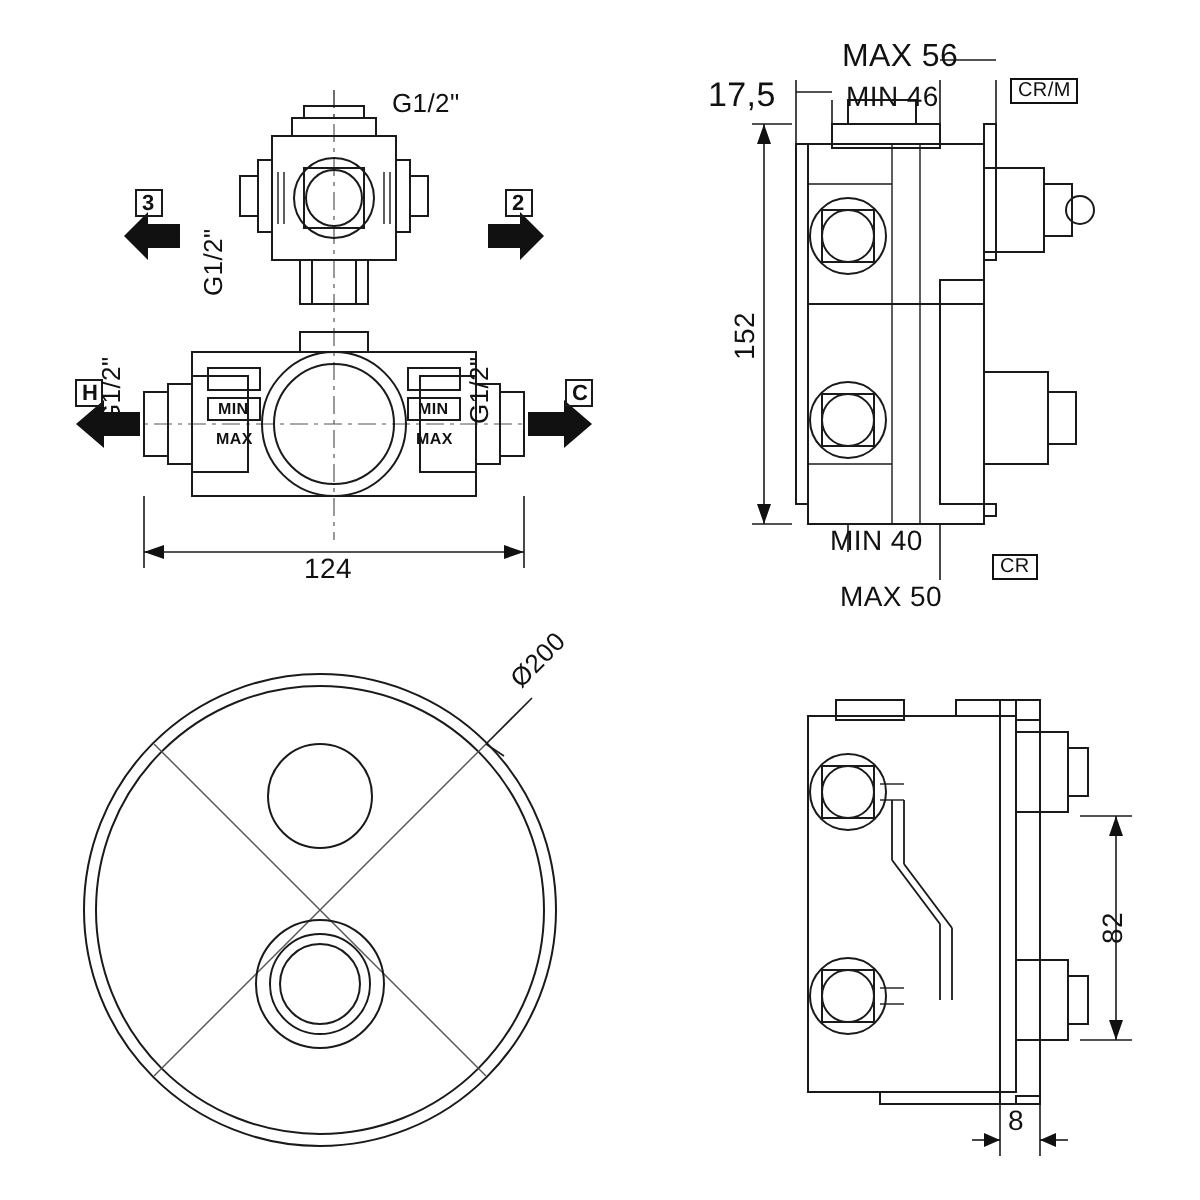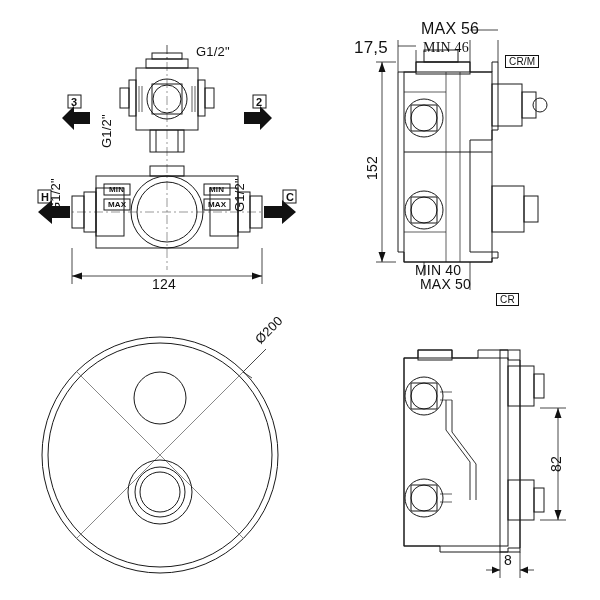--- a/index.html
+++ b/index.html
@@ -27,28 +27,27 @@
     height: 600px;
   }
   .lbl {
     position: absolute;
     font-size: 13px;
     font-family: "Liberation Sans", sans-serif;
     color: #111;
     white-space: nowrap;
     letter-spacing: 0.2px;
   }
-  .lbl.tiny { font-size: 8px; }
+  .lbl.tiny { font-size: 8px; margin-top: 15px; }
   .lbl.bold { font-weight: bold; }
   .boxed {
     border: 1px solid #111;
     padding: 0px 3px;
     font-size: 10px;
     background: #fff;
-    margin-top: 16px;
   }
   .vert {
     transform: rotate(-90deg);
     transform-origin: left top;
   }
 </style>
 </head>
 <body>
 
 <div id="sheet">
@@ -270,24 +269,24 @@
 
   <div class="lbl tiny bold" style="left:109px; top:185px;">MIN</div>
   <div class="lbl tiny bold" style="left:108px; top:200px;">MAX</div>
   <div class="lbl tiny bold" style="left:209px; top:185px;">MIN</div>
   <div class="lbl tiny bold" style="left:208px; top:200px;">MAX</div>
 
   <div class="lbl" style="left:152px; top:276px; font-size:14px;">124</div>
 
   <div class="lbl" style="left:354px; top:38px; font-size:17px;">17,5</div>
   <div class="lbl" style="left:421px; top:20px; font-size:16px;">MAX 56</div>
-  <div class="lbl" style="left:423px; top:40px; font-size:14px;font-family:Liberation Serif, serif;">MIN 46</div>
+  <div class="lbl" style="left:423px; top:40px; font-size:14px;">MIN 46</div>
   <div class="lbl vert" style="left:364px; top:180px; font-size:14px;">152</div>
   <div class="lbl" style="left:415px; top:262px; font-size:14px;text-align:right;">MIN 40</div>
-  <div class="lbl" style="left:420px; top:276px; font-size:14px;">MAX 50</div>
+  <div class="lbl" style="left:420px; top:290px; font-size:14px;">MAX 50</div>
 
   <div class="lbl boxed" style="left:505px; top:39px;">CR/M</div>
   <div class="lbl boxed" style="left:496px; top:277px;">CR</div>
 
   <div class="lbl" style="left:252px; top:336px; font-size:13px; transform:rotate(-45deg); transform-origin:left top;">Ø200</div>
 
   <div class="lbl vert" style="left:548px; top:472px; font-size:14px;">82</div>
   <div class="lbl" style="left:504px; top:552px; font-size:14px;">8</div>
 
 </div>

